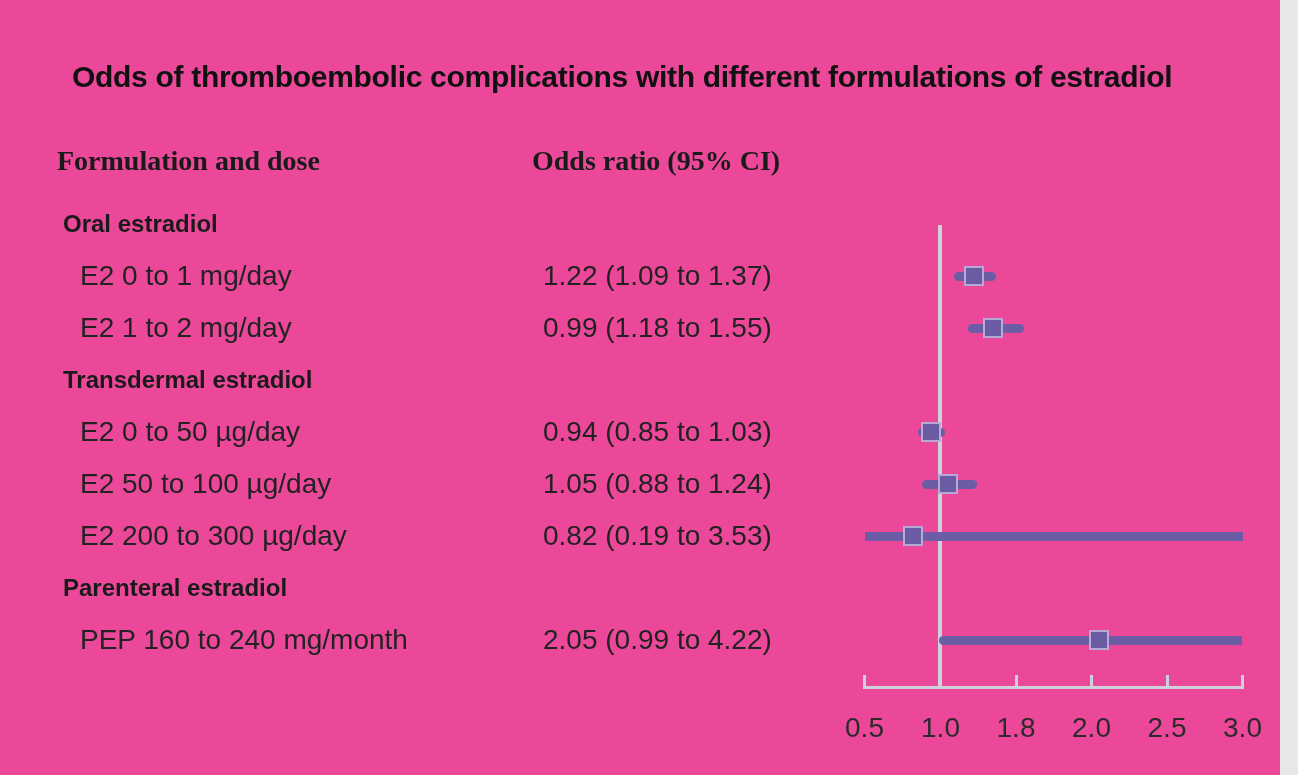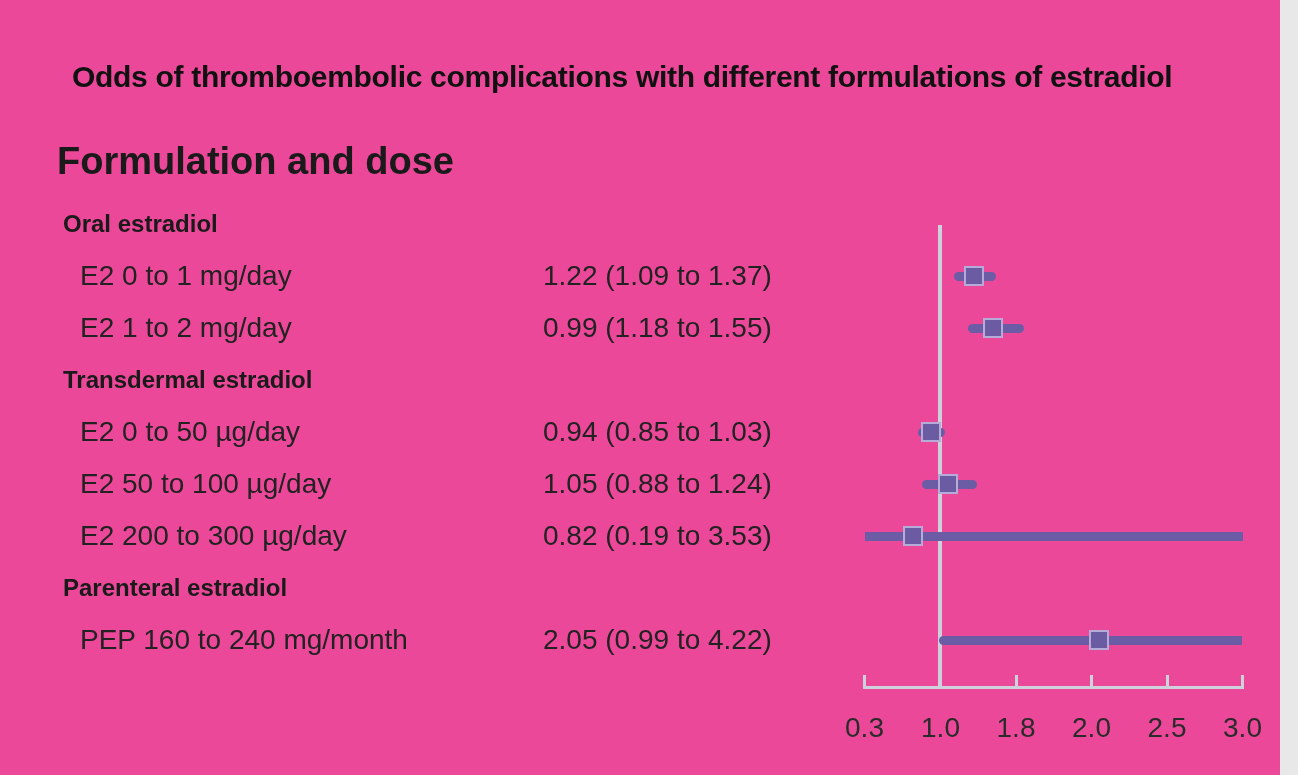--- a/index.html
+++ b/index.html
@@ -17,25 +17,26 @@
   }
   .abs{position:absolute;}
   .title{
     font-size:30px;
     font-weight:700;
     letter-spacing:-0.3px;
     color:#111;
     white-space:nowrap;
   }
   .col-header{
-    font-size:38px;
+    font-size:28px;
     font-weight:700;
     color:#1a1a1a;
     white-space:nowrap;
     line-height:32px;
+    font-family:Liberation Serif, serif;
   }
   .group-label{
     font-size:24px;
     font-weight:700;
     color:#1a1a1a;
     white-space:nowrap;
     line-height:32px;
   }
   .row-label,.row-value{
     font-size:28px;
@@ -79,20 +80,21 @@
 </style>
 </head>
 <body>
 
 <div id="stage">
 
   <div class="abs title" style="left:72px; top:60px;">Odds of thromboembolic complications with different formulations of estradiol</div>
 
   <div class="abs col-header" style="left:57px; top:145px;">Formulation and dose</div>
 
+  <div class="abs col-header" style="left:532px; top:145px;">Odds ratio (95% CI)</div>
 
   <div id="rows">
       <div class="abs group-label" style="left: 63px; top: 208px;">Oral estradiol</div>
       <div class="abs row-label" style="left: 80px; top: 260px;">E2 0 to 1 mg/day</div>
       <div class="abs row-value" style="left: 543px; top: 260px;">1.22 (1.09 to 1.37)</div>
       <div class="abs row-label" style="left: 80px; top: 312px;">E2 1 to 2 mg/day</div>
       <div class="abs row-value" style="left: 543px; top: 312px;">0.99 (1.18 to 1.55)</div>
       <div class="abs group-label" style="left: 63px; top: 364px;">Transdermal estradiol</div>
       <div class="abs row-label" style="left: 80px; top: 416px;">E2 0 to 50 µg/day</div>
       <div class="abs row-value" style="left: 543px; top: 416px;">0.94 (0.85 to 1.03)</div>
@@ -103,21 +105,21 @@
       <div class="abs group-label" style="left: 63px; top: 572px;">Parenteral estradiol</div>
       <div class="abs row-label" style="left: 80px; top: 624px;">PEP 160 to 240 mg/month</div>
       <div class="abs row-value" style="left: 543px; top: 624px;">2.05 (0.99 to 4.22)</div>
     </div>
 
   <div id="plot">
     <div class="abs ref-line" style="left:938px; top:225px; height:464px;"></div>
     <div class="abs axis-line" style="left:863px; top:686px; width:381px;"></div>
     <div id="ticks">
         <div class="abs axis-tick" style="left: 863px; top: 675px; background: rgb(204, 209, 219);"></div>
-        <div class="abs tick-label" style="left: 829.5px; top: 712px;">0.3</div>
+        <div class="abs tick-label" style="left: 829.5px; top: 712px;">0.5</div>
         <div class="abs axis-tick" style="left: 939px; top: 675px; background: rgb(204, 209, 219);"></div>
         <div class="abs tick-label" style="left: 905.5px; top: 712px;">1.0</div>
         <div class="abs axis-tick" style="left: 1014.5px; top: 675px; background: rgb(204, 209, 219);"></div>
         <div class="abs tick-label" style="left: 981px; top: 712px;">1.8</div>
         <div class="abs axis-tick" style="left: 1090px; top: 675px; background: rgb(204, 209, 219);"></div>
         <div class="abs tick-label" style="left: 1056.5px; top: 712px;">2.0</div>
         <div class="abs axis-tick" style="left: 1165.5px; top: 675px; background: rgb(204, 209, 219);"></div>
         <div class="abs tick-label" style="left: 1132px; top: 712px;">2.5</div>
         <div class="abs axis-tick" style="left: 1241px; top: 675px; background: rgb(204, 209, 219);"></div>
         <div class="abs tick-label" style="left: 1207.5px; top: 712px;">3.0</div>

